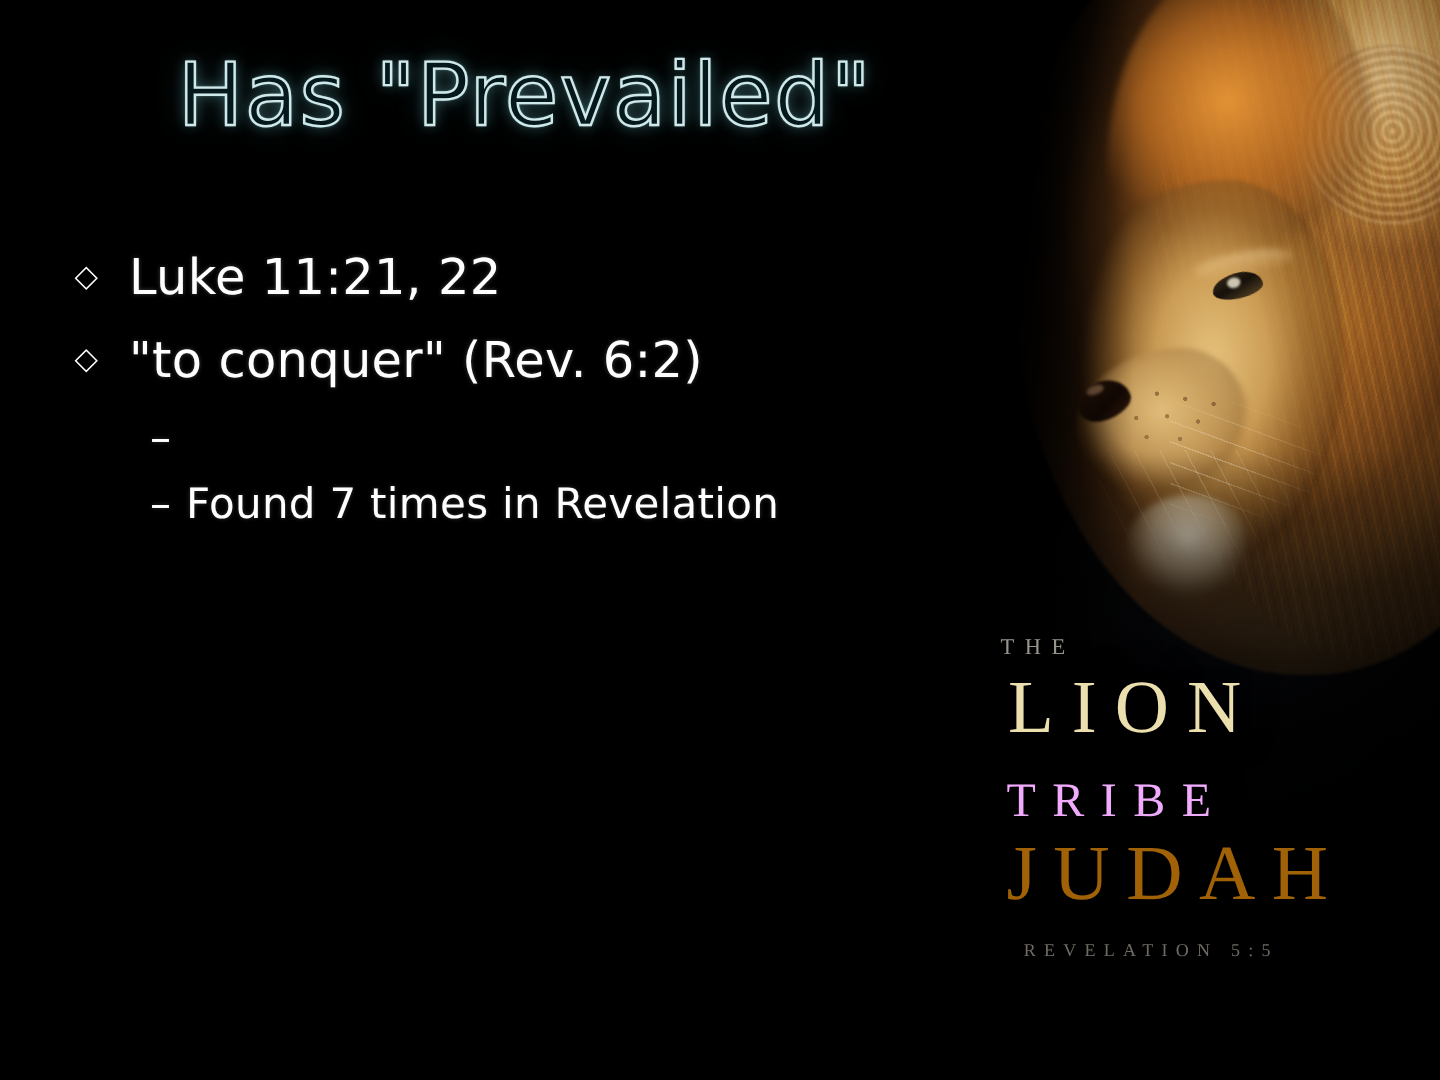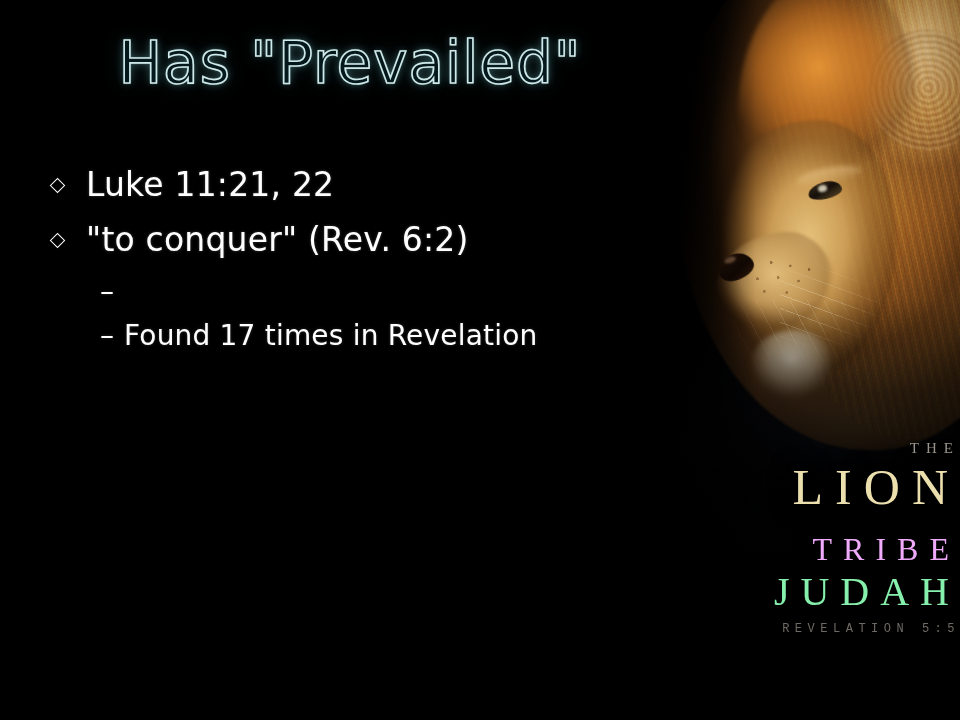--- a/index.html
+++ b/index.html
@@ -327,23 +327,23 @@
     flex: 0 0 auto;
     width: 24px;
     color: #ffffff;
   }
   .bullet-text { white-space: nowrap; text-align: center; }
 
   
   .lockup {
     position: absolute;
     left: 660px;
-    top: 440px;
+    top: 424px;
     width: 300px;
-    text-align: right;
+    text-align: left;
     font-family: "Liberation Serif", serif;
     z-index: 5;
   }
   .lk-small {
     font-size: 15px;
     letter-spacing: 7px;
     color: #9a968e;
     text-indent: 7px;
     margin: 0 0 5px 0;
     text-shadow: 0 0 4px rgba(0,0,0,0.9);
@@ -360,35 +360,34 @@
   .lk-tribe {
     font-size: 32px;
     letter-spacing: 11px;
     text-indent: 11px;
     color: #f0abfc;
     margin: 0 0 6px 0;
     line-height: 1.02;
     text-shadow: 0 0 10px rgba(0,0,0,0.85), 0 0 26px rgba(0,0,0,0.7);
   }
   .lk-judah {
-    font-size: 40px;
+    font-size: 52px;
     letter-spacing: 11px;
     text-indent: 11px;
-    color: #86efac;
+    color: #a16207;
     margin: 0 0 10px 0;
     line-height: 1.02;
     text-shadow: 0 0 10px rgba(0,0,0,0.85), 0 0 26px rgba(0,0,0,0.7);
   }
   .lk-ref {
     font-size: 12px;
     letter-spacing: 5.5px;
     text-indent: 5.5px;
     color: #6f6a63;
-    margin: 0;
-    font-family: Liberation Mono, monospace;
+    margin: 17px;
   }
 </style>
 </head>
 <body>
 
 <div id="slide">
 
   <div class="lion-photo">
     <div class="lion-body-shadow"></div>
     <div class="mane"></div>
@@ -424,21 +423,21 @@
       <span class="marker"><span class="diamond"></span></span>
       <span class="bullet-text">"to conquer" (Rev. 6:2)</span>
     </div>
 
     <div class="bullet-l2">
       <span class="marker">–</span>
     </div>
 
     <div class="bullet-l2">
       <span class="marker">–</span>
-      <span class="bullet-text">Found 17 times in Revelation</span>
+      <span class="bullet-text">Found 7 times in Revelation</span>
     </div>
 
   </div>
 
   <div class="lockup">
     <p class="lk-small">THE</p>
     <p class="lk-lion">LION</p>
     <p class="lk-tribe">TRIBE</p>
     <p class="lk-judah">JUDAH</p>
     <p class="lk-ref">REVELATION 5:5</p>

